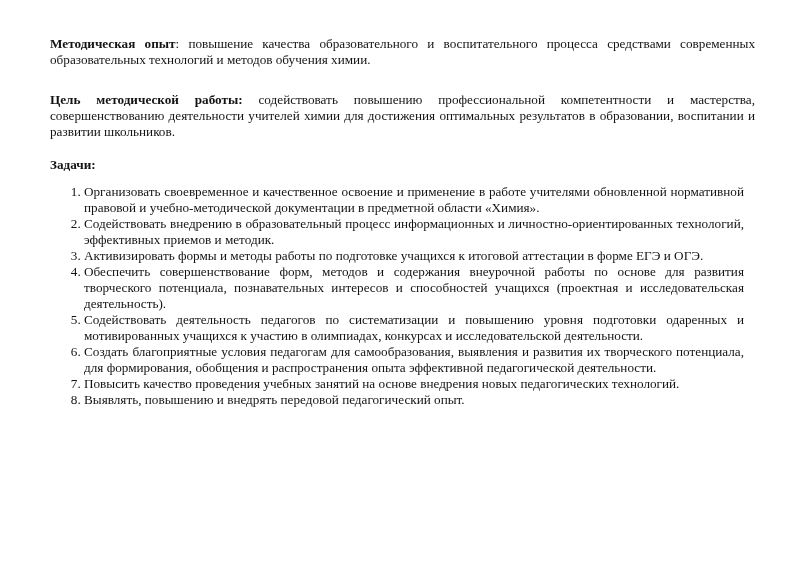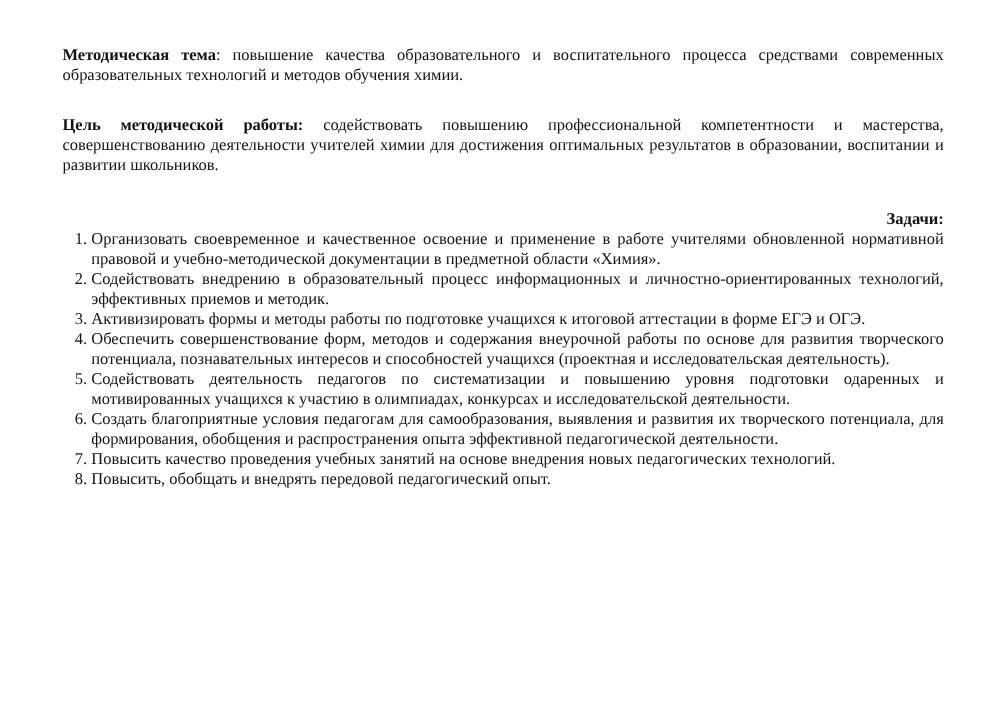--- a/index.html
+++ b/index.html
@@ -21,58 +21,58 @@
     padding: 36px 45px 0 50px;
     background: #ffffff;
     font-size: 13.2px;
     line-height: 16px;
   }
   .para {
     margin: 0 0 24px 0;
     text-align: justify;
   }
   .para.goal {
-    margin-bottom: 27px;
+    margin-bottom: 17px;
   }
   .lead-in {
     font-weight: bold;
   }
   .tasks-heading {
     margin: 0;
     font-weight: bold;
-    text-align: right;
+    text-align: left;
   }
   ol.task-list {
-    margin: 0;
+    margin: 11px;
     padding: 0 0 0 23px;
     list-style: decimal outside;
   }
   ol.task-list li {
     text-align: justify;
     padding-left: 0;
   }
   ol.task-list li::marker {
     font-weight: normal;
   }
 </style>
 </head>
 <body>
 
 <div class="page">
 
-  <p class="para"><span class="lead-in">Методическая тема</span><span>: повышение качества образовательного и воспитательного процесса средствами современных образовательных технологий и методов обучения химии.</span></p>
+  <p class="para"><span class="lead-in">Методическая опыт</span><span>: повышение качества образовательного и воспитательного процесса средствами современных образовательных технологий и методов обучения химии.</span></p>
 
   <p class="para goal"><span class="lead-in">Цель методической работы:</span><span> содействовать повышению профессиональной компетентности и мастерства, совершенствованию деятельности учителей химии для достижения оптимальных результатов в образовании, воспитании и развитии школьников.</span></p>
 
   <p class="tasks-heading">Задачи:</p>
 
   <ol class="task-list">
       <li>Организовать своевременное и качественное освоение и применение в работе учителями обновленной нормативной правовой и учебно-методической документации в предметной области «Химия».</li>
       <li>Содействовать внедрению в образовательный процесс информационных  и личностно-ориентированных технологий, эффективных приемов и методик.</li>
       <li>Активизировать формы и методы  работы по подготовке учащихся  к итоговой аттестации в форме ЕГЭ и ОГЭ.</li>
       <li>Обеспечить совершенствование форм, методов и содержания внеурочной работы по основе для развития творческого потенциала, познавательных интересов и способностей учащихся (проектная и исследовательская деятельность).</li>
       <li>Содействовать деятельность педагогов по систематизации и повышению уровня подготовки одаренных и мотивированных учащихся к участию в олимпиадах, конкурсах и исследовательской деятельности.</li>
       <li>Создать благоприятные условия педагогам для самообразования, выявления и развития их творческого потенциала, для формирования, обобщения и распространения опыта эффективной педагогической деятельности.</li>
       <li>Повысить качество проведения учебных занятий на основе внедрения новых педагогических технологий.</li>
-      <li>Повысить, обобщать и внедрять передовой педагогический опыт.</li>
+      <li>Выявлять, повышению и внедрять передовой педагогический опыт.</li>
     </ol>
 
 </div>
 
 </body></html>

